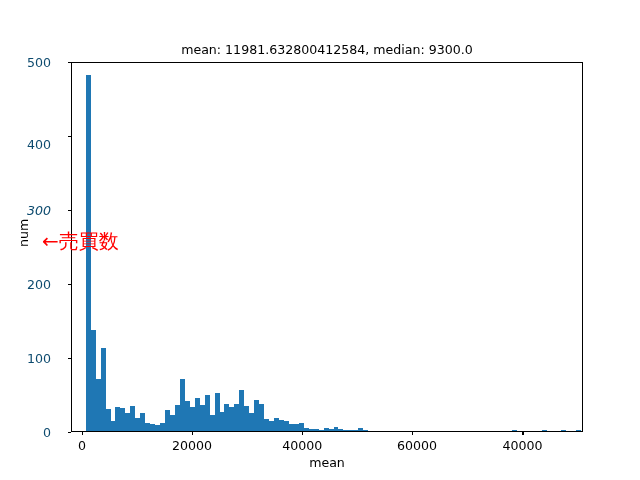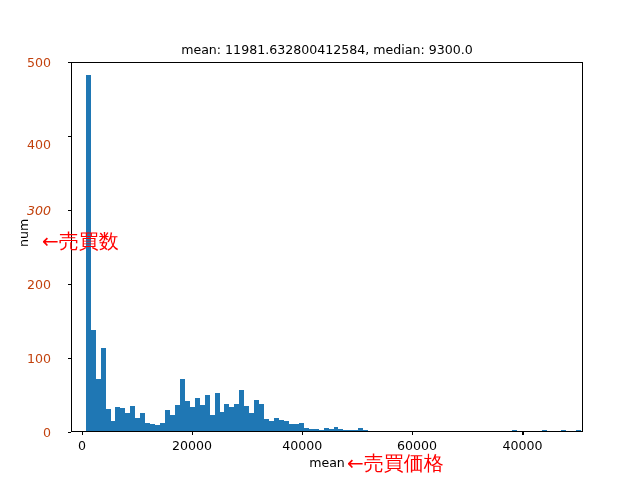--- a/index.html
+++ b/index.html
@@ -54,21 +54,21 @@
     font-size: 12.6px;
     color: #000000;
     white-space: nowrap;
   }
   
   .ytick-label {
     position: absolute;
     right: 583px;
     text-align: right;
     font-size: 12.6px;
-    color: #c2410c;
+    color: #0c4a6e;
     transform: translateY(-50%);
     padding-right: 6px;
     white-space: nowrap;
   }
   .ytick-mark {
     position: absolute;
     left: 67.5px;
     width: 3.5px;
     height: 1.1px;
     background: #000000;
@@ -225,15 +225,14 @@
       <div class="xtick-label" style="left: 417px;">60000</div>
       <div class="xtick-mark" style="left: 412.333px;"></div>
       <div class="xtick-label" style="left: 522.441px;">40000</div>
       <div class="xtick-mark" style="left: 522.441px;"></div>
     </div>
 
   <div id="xlabel">mean</div>
 
   <div class="annotation-red" id="annot-y">←売買数</div>
 
-  <div class="annotation-red" id="annot-x">←売買価格</div>
 
 </div>
 
 </body></html>

